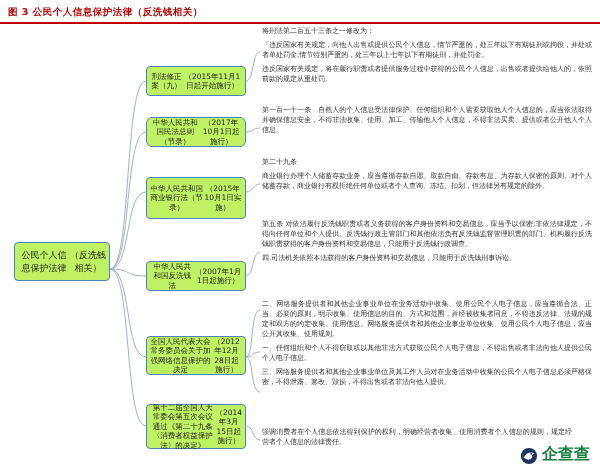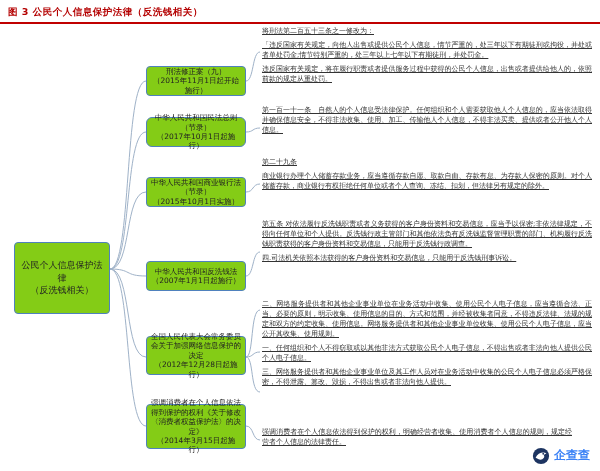--- a/index.html
+++ b/index.html
@@ -7,33 +7,33 @@
     position:relative;width:600px;height:471px;background:#fff;overflow:hidden;
     font-family:"DejaVu Sans","Liberation Sans",sans-serif;
   }
   .fig-title{
     position:absolute;left:8px;top:6px;font-size:9.5px;font-weight:bold;color:#b40000;
     letter-spacing:.5px;
   }
   .title-rule{position:absolute;left:0;top:22px;width:600px;height:2px;background:#c00000;}
   svg.links{position:absolute;left:0;top:0;width:600px;height:471px;pointer-events:none;}
   .node{
-    position:absolute;background:#84cc16;border:1px solid #4f81bd;border-radius:4px;
-    display:flex;flex-direction:column;align-items:center;justify-content:center;
+    position:absolute;background:#bef264;border:1px solid #4f81bd;border-radius:4px;
+    display:flex;flex-direction:row;align-items:center;justify-content:center;
     text-align:center;color:#222;box-sizing:border-box;padding:2px 3px;
   }
   .node .nm{display:block;font-size:7.5px;line-height:1.25;}
   .node .dt{display:block;font-size:7.5px;line-height:1.25;}
   .root{font-weight:normal;}
   .root .nm,.root .dt{font-size:9px;line-height:1.4;}
   .details{position:absolute;font-size:7px;line-height:1.42;color:#333;text-align:justify;}
-  .details p{margin:0 0 4px 0;text-decoration:underline;}
+  .details p{margin:0 0 4px 0;}
   .watermark{
-    position:absolute;right:10px;bottom:6px;display:flex;align-items:flex-start;gap:4px;
-    color:#3b82f6;font-weight:bold;font-size:12px;
+    position:absolute;right:10px;bottom:6px;display:flex;align-items:flex-end;gap:4px;
+    color:#15803d;font-weight:bold;font-size:16px;
   }
   .wm-icon{width:18px;height:18px;display:block;}
 </style>
 </head>
 <body>
 
 <div class="canvas">
 
   <div class="fig-title">图 3   公民个人信息保护法律（反洗钱相关）</div>
   <div class="title-rule"></div>
@@ -52,52 +52,52 @@
       <path d="M246,132 C254,132 252,128 260,128"></path>
       <path d="M246,192 C254,192 252,184 260,184"></path>
       <path d="M246,276 C254,276 252,252 260,252"></path>
       <path d="M246,357 C254,357 250,310 260,310"></path>
       <path d="M246,357 C254,357 252,352 260,352"></path>
       <path d="M246,357 C254,357 250,392 260,392"></path>
       <path d="M246,426 C254,426 252,440 260,440"></path>
     </g>
   </svg>
 
-  <div class="node root" style="left:14px;top:242px;width:96px;height:72px;">
+  <div class="node root" style="left:14px;top:242px;width:96px;height:39px;">
     <span class="nm">公民个人信息保护法律</span>
     <span class="dt">（反洗钱相关）</span>
   </div>
 
   <div class="node" style="left:146px;top:66px;width:100px;height:30px;">
     <span class="nm">刑法修正案（九）</span>
     <span class="dt">（2015年11月1日起开始施行）</span>
   </div>
 
   <div class="node" style="left:146px;top:117px;width:100px;height:30px;border-radius:6px;">
     <span class="nm">中华人民共和国民法总则（节录）</span>
     <span class="dt">（2017年10月1日起施行）</span>
   </div>
 
-  <div class="node" style="left:146px;top:177px;width:100px;height:30px;">
+  <div class="node" style="left:146px;top:177px;width:100px;height:42px;">
     <span class="nm">中华人民共和国商业银行法（节录）</span>
     <span class="dt">（2015年10月1日实施）</span>
   </div>
 
   <div class="node" style="left:146px;top:261px;width:100px;height:30px;text-align:center;">
     <span class="nm">中华人民共和国反洗钱法</span>
     <span class="dt">（2007年1月1日起施行）</span>
   </div>
 
   <div class="node" style="left:146px;top:336px;width:100px;height:39px;">
     <span class="nm">全国人民代表大会常务委员会关于加强网络信息保护的决定</span>
     <span class="dt">（2012年12月28日起施行）</span>
   </div>
 
   <div class="node" style="left:146px;top:404px;width:100px;height:45px;">
-    <span class="nm">强调消费者在个人信息依法得到保护的权利《关于修改〈消费者权益保护法〉的决定》</span>
+    <span class="nm">第十二届全国人大常委会第五次会议通过《第二十九条〈消费者权益保护法〉的决定》</span>
     <span class="dt">（2014年3月15日起施行）</span>
   </div>
 
   <div class="details" style="left:262px;top:27px;width:330px;">
     <p>将刑法第二百五十三条之一修改为：</p>
     <p>「违反国家有关规定，向他人出售或提供公民个人信息，情节严重的，处三年以下有期徒刑或拘役，并处或者单处罚金;情节特别严重的，处三年以上七年以下有期徒刑，并处罚金。</p>
     <p>违反国家有关规定，将在履行职责或者提供服务过程中获得的公民个人信息，出售或者提供给他人的，依照前款的规定从重处罚。</p>
   </div>
 
   <div class="details" style="left:262px;top:106px;width:330px;">

